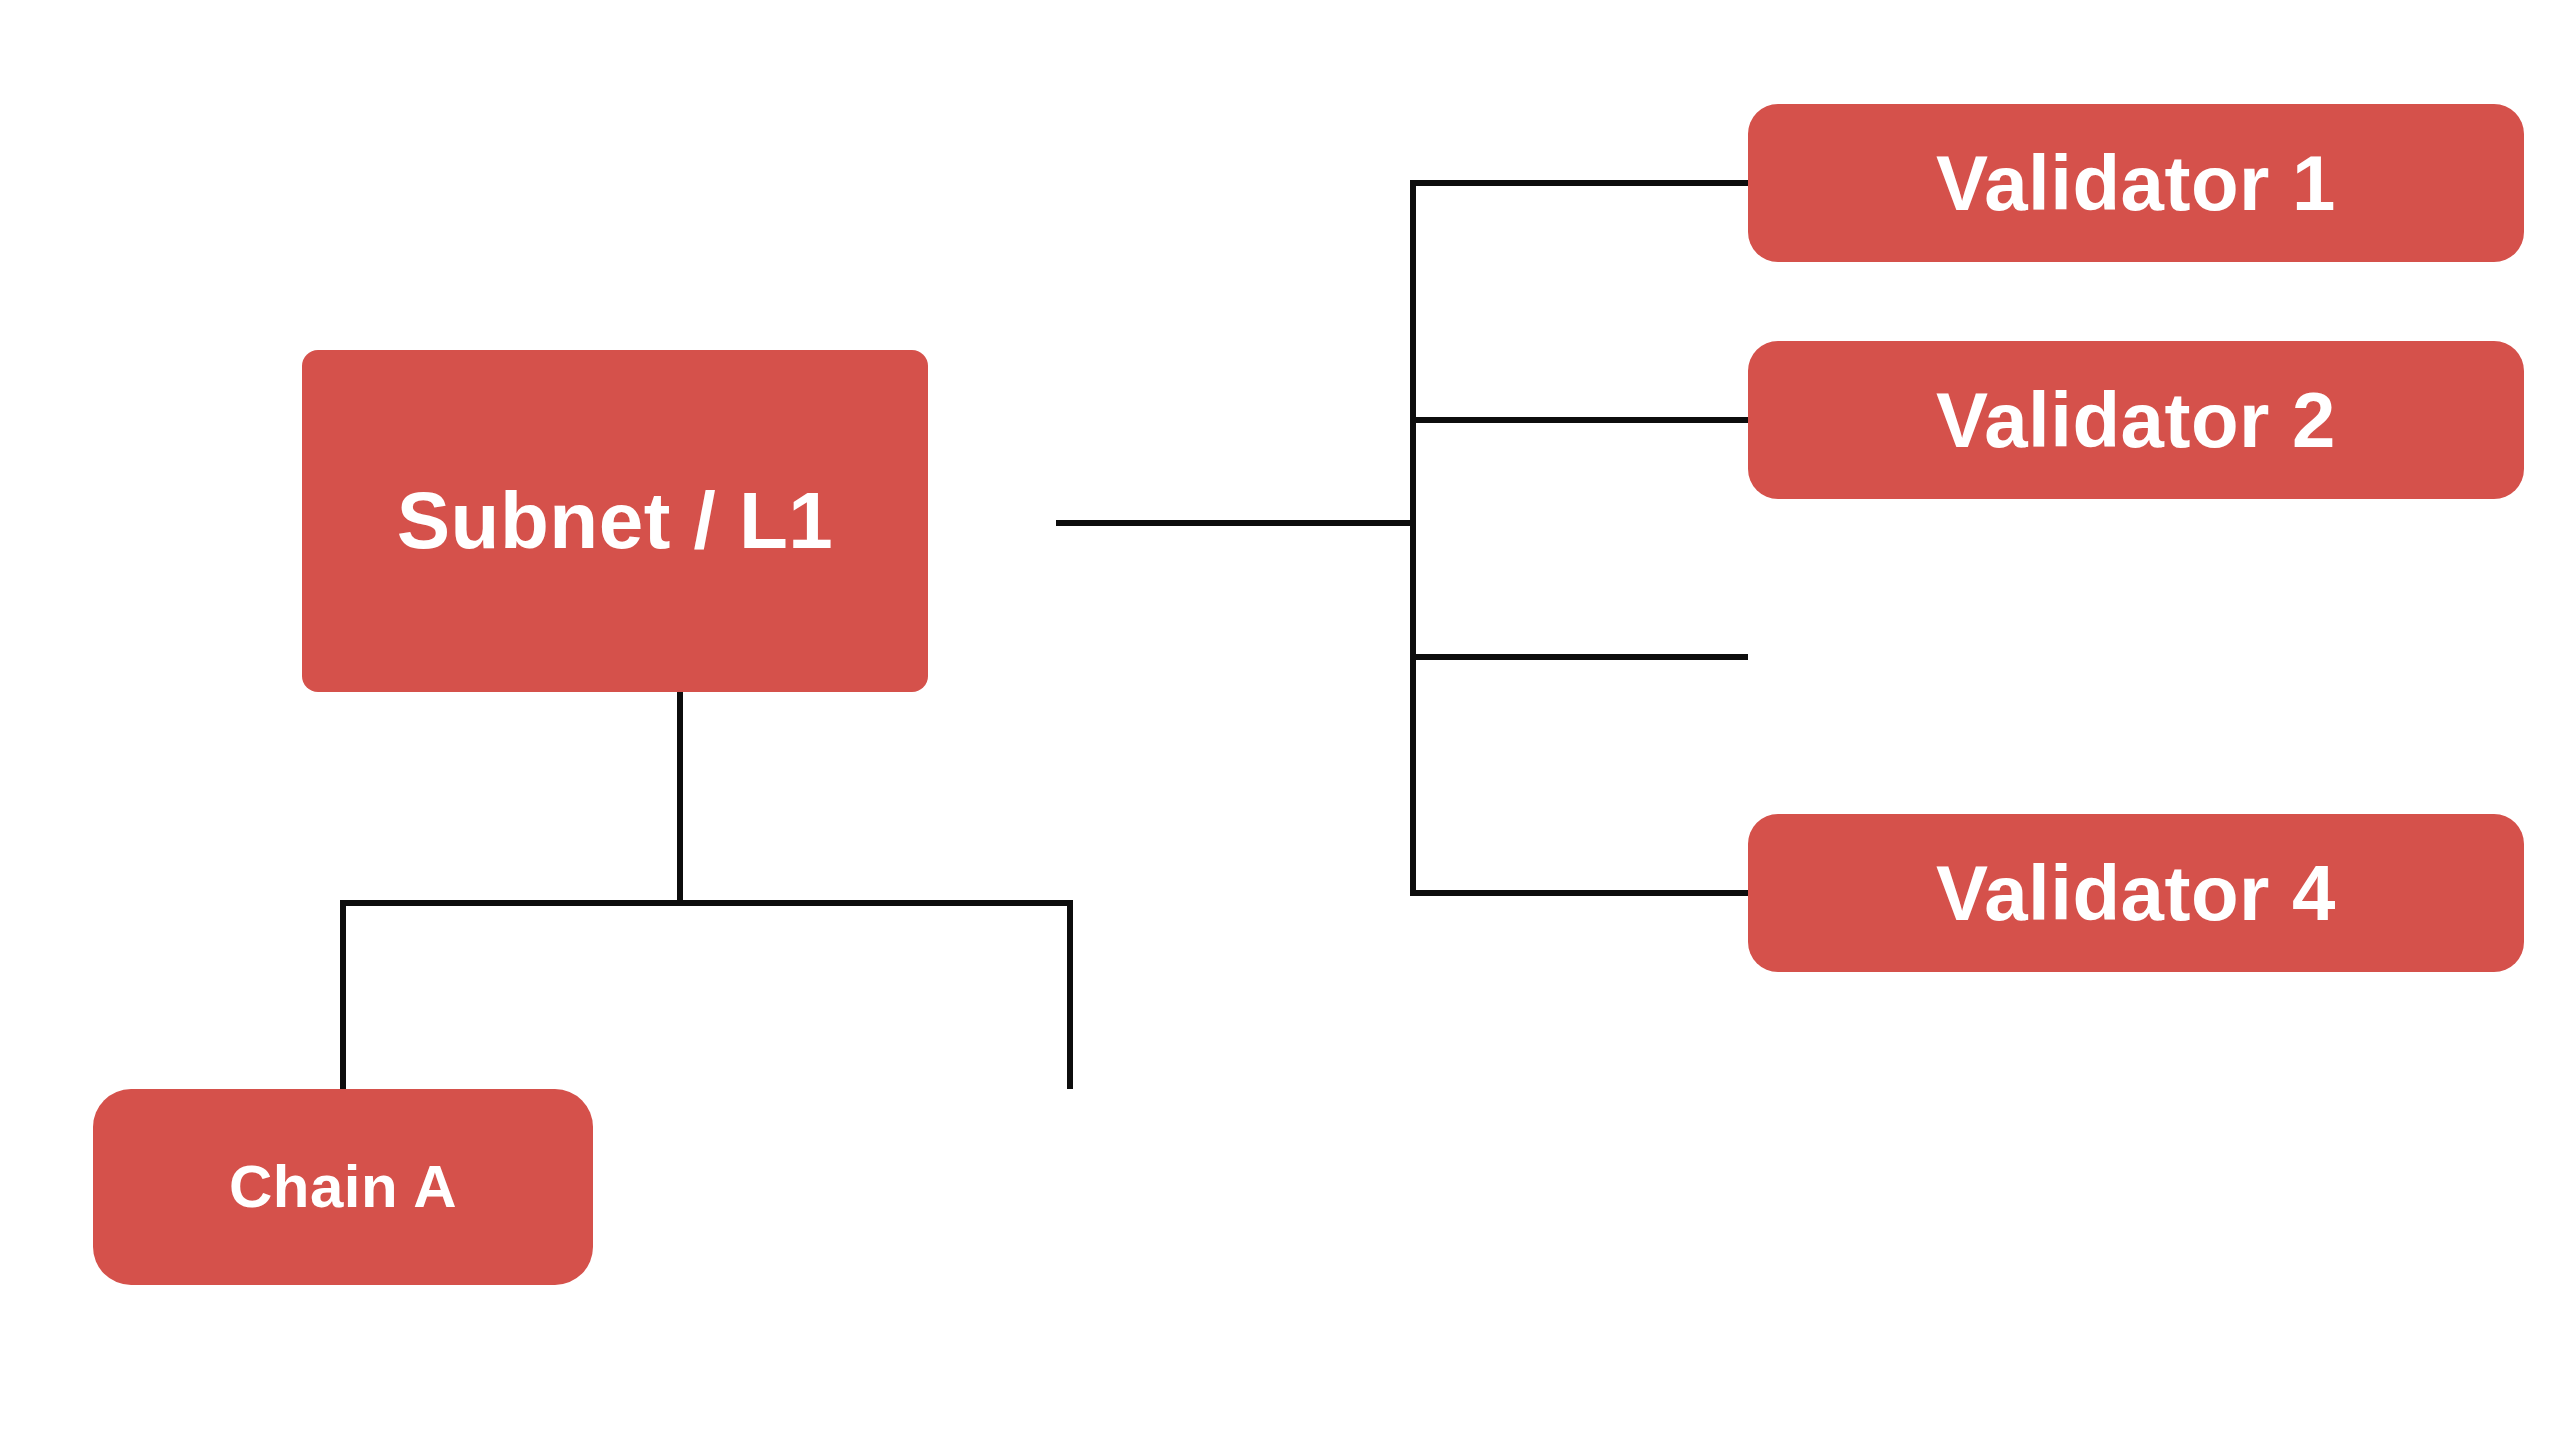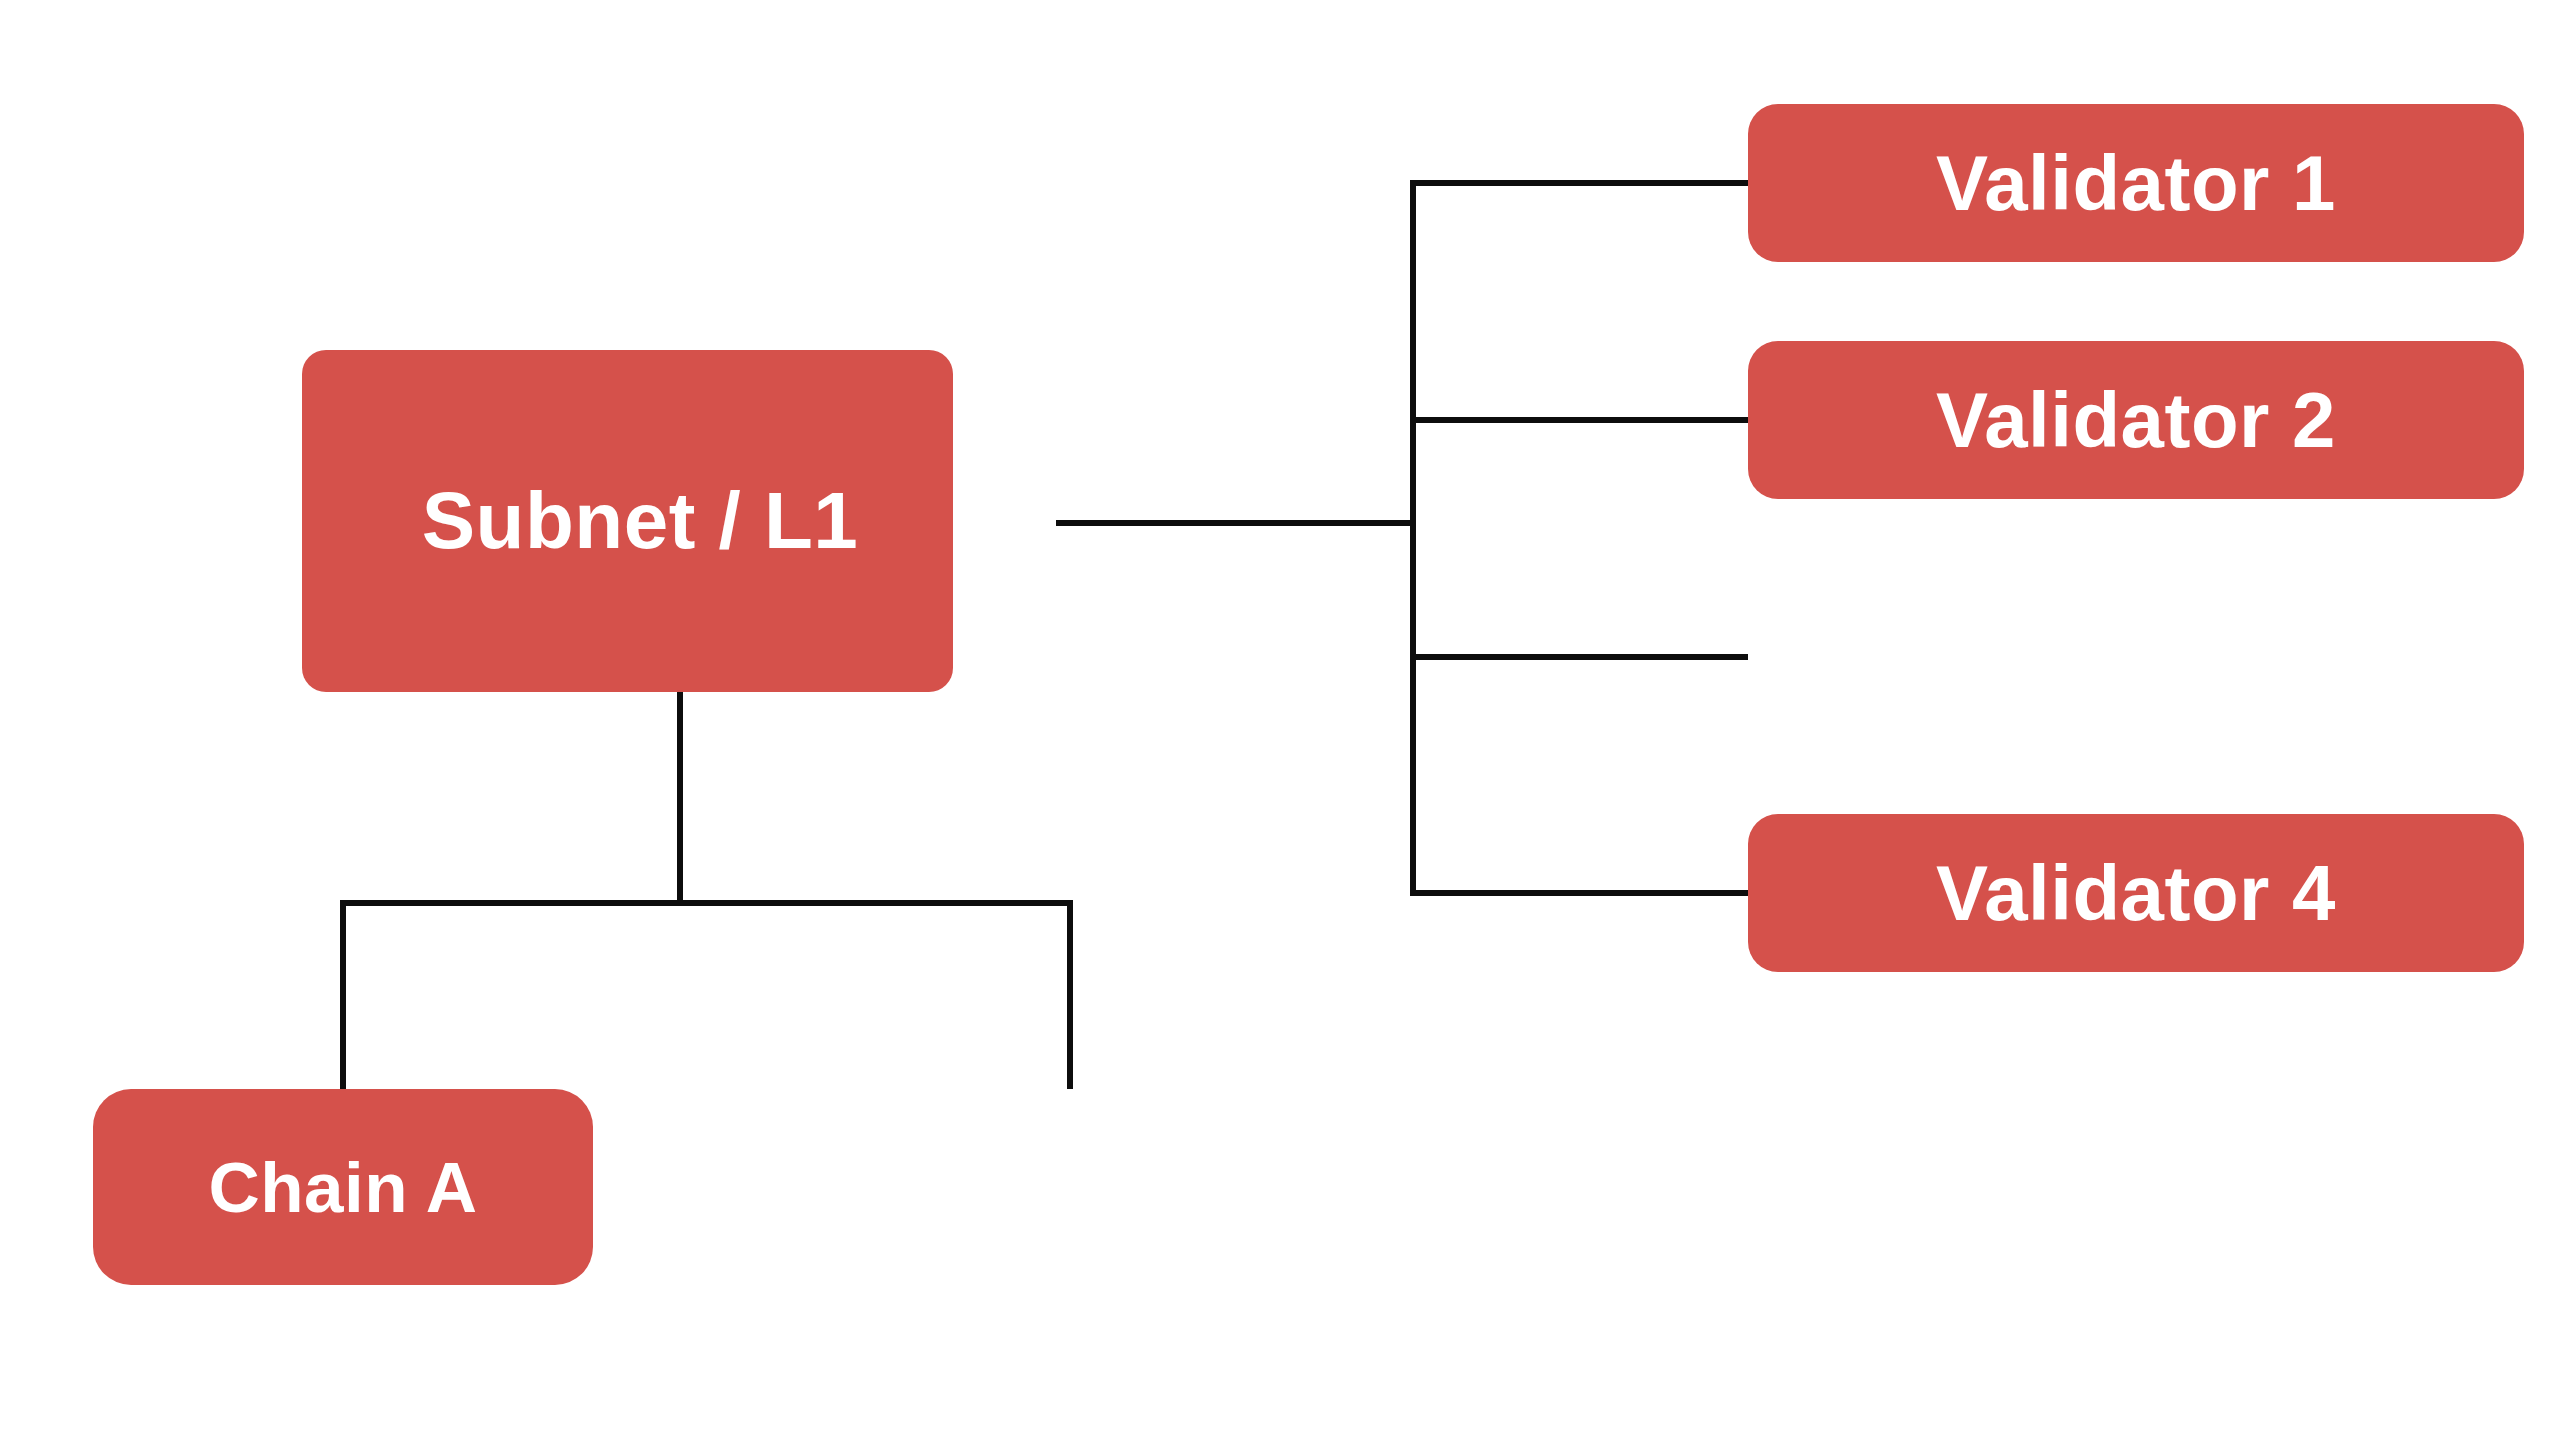--- a/index.html
+++ b/index.html
@@ -35,29 +35,28 @@
     align-items: center;
     justify-content: center;
     font-weight: bold;
     text-align: center;
     line-height: 1;
     letter-spacing: 0.5px;
   }
   .node.subnet {
     left: 302px; top: 350px;
     width: 626px; height: 342px;
-    border-radius: 24px;
+    border-radius: 16px;
     font-size: 80px;
-    padding-left: 25px;
   }
   .node.chain {
     top: 1089px;
     width: 500px; height: 196px;
     border-radius: 38px;
-    font-size: 71px;
+    font-size: 60px;
   }
   .node.chain-a { left: 93px; }
   .node.chain-b { left: 820px; }
   .node.validator {
     left: 1748px;
     width: 776px; height: 158px;
     border-radius: 30px;
     font-size: 78px;
   }
   .node.v1 { top: 104px; }

